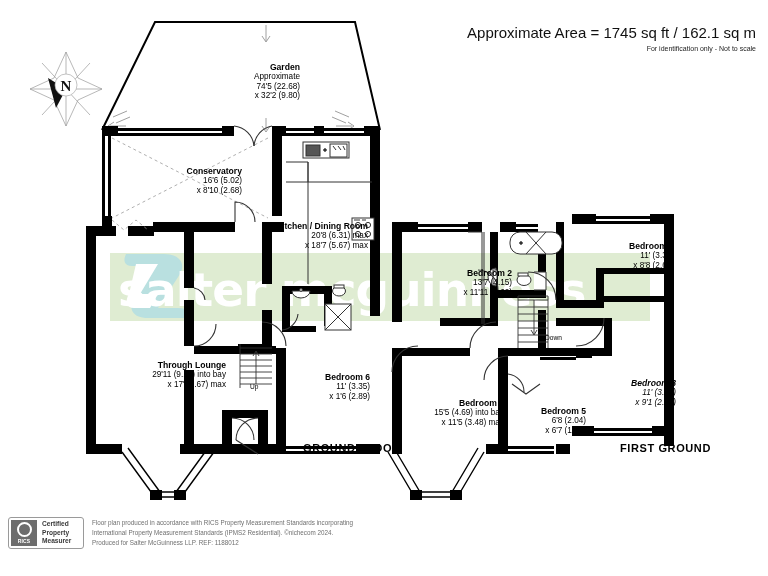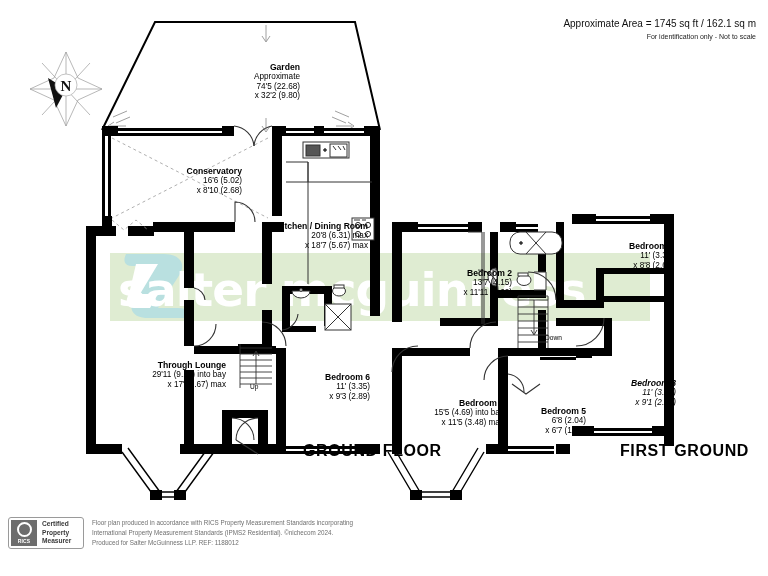--- a/index.html
+++ b/index.html
@@ -9,42 +9,42 @@
     font-family:"Liberation Sans", sans-serif;
     position:relative;
     overflow:hidden;
     color:#111;
   }
   .wrap{position:absolute;inset:0;}
 
   
   #header{position:absolute;right:12px;top:12px;text-align:right;}
   #title{font-size:17px;font-weight:bold;letter-spacing:.2px;color:#000;}
-  #subtitle{font-size:10px;color:#111;margin-top:6px;}
+  #subtitle{font-size:15px;color:#111;margin-top:12px;}
   #disclaimer{font-size:7px;color:#222;margin-top:4px;}
 
   
   #compass{position:absolute;left:26px;top:48px;width:80px;height:82px;}
 
   
   #plan{position:absolute;left:0;top:0;width:768px;height:576px;}
 
   
   #watermark{position:absolute;left:110px;top:253px;width:540px;height:68px;
     background:#dfecd2;}
   #wm-text{position:absolute;left:118px;top:262px;width:540px;height:56px;
     font-size:47px;font-weight:bold;color:#ffffff;letter-spacing:-1px;
     line-height:56px;white-space:nowrap;font-family:"DejaVu Sans",sans-serif;}
   #wm-mark{position:absolute;left:118px;top:250px;width:78px;height:72px;}
 
   
   .lbl{position:absolute;text-align:right;line-height:1.18;white-space:nowrap;}
   .lbl .nm{font-size:8.6px;font-weight:bold;color:#000;}
   .lbl .dm{font-size:8.2px;color:#000;}
-  .floor-lbl{position:absolute;font-size:16px;font-weight:bold;letter-spacing:.6px;color:#000;white-space:nowrap;}
+  .floor-lbl{position:absolute;font-size:11px;font-weight:bold;letter-spacing:.6px;color:#000;white-space:nowrap;}
   .stairlbl{position:absolute;font-size:6.6px;color:#000;white-space:nowrap;}
 
   
   #footer{position:absolute;left:8px;top:517px;width:752px;height:44px;}
   #rics{position:absolute;left:0;top:0;width:74px;height:30px;
      border:1px solid #9a9a9a;border-radius:3px;background:#fff;display:flex;align-items:center;}
   #rics-badge{width:26px;height:26px;background:#6d6d6d;margin-left:2px;
      display:flex;flex-direction:column;align-items:center;justify-content:center;color:#fff;}
   #rics-badge .ring{width:11px;height:11px;border:2px solid #fff;border-radius:50%;}
   #rics-badge .tx{font-size:5px;font-weight:bold;letter-spacing:.2px;margin-top:1px;}
@@ -341,21 +341,21 @@
 
   <div class="lbl" style="left:86px;top:360px;width:140px;">
     <div class="nm">Through Lounge</div>
     <div class="dm">29'11 (9.12) into bay</div>
     <div class="dm">x 17' (3.67) max</div>
   </div>
 
   <div class="lbl" style="left:282px;top:372px;width:88px;">
     <div class="nm">Bedroom 6</div>
     <div class="dm">11' (3.35)</div>
-    <div class="dm">x 9'3 (2.89)</div>
+    <div class="dm">x 1'6 (2.89)</div>
   </div>
 
   <div class="lbl" style="left:386px;top:398px;width:118px;">
     <div class="nm">Bedroom 1</div>
     <div class="dm">15'5 (4.69) into bay</div>
     <div class="dm">x 11'5 (3.48) max</div>
   </div>
 
   <div class="lbl" style="left:424px;top:268px;width:88px;">
     <div class="nm">Bedroom 2</div>

